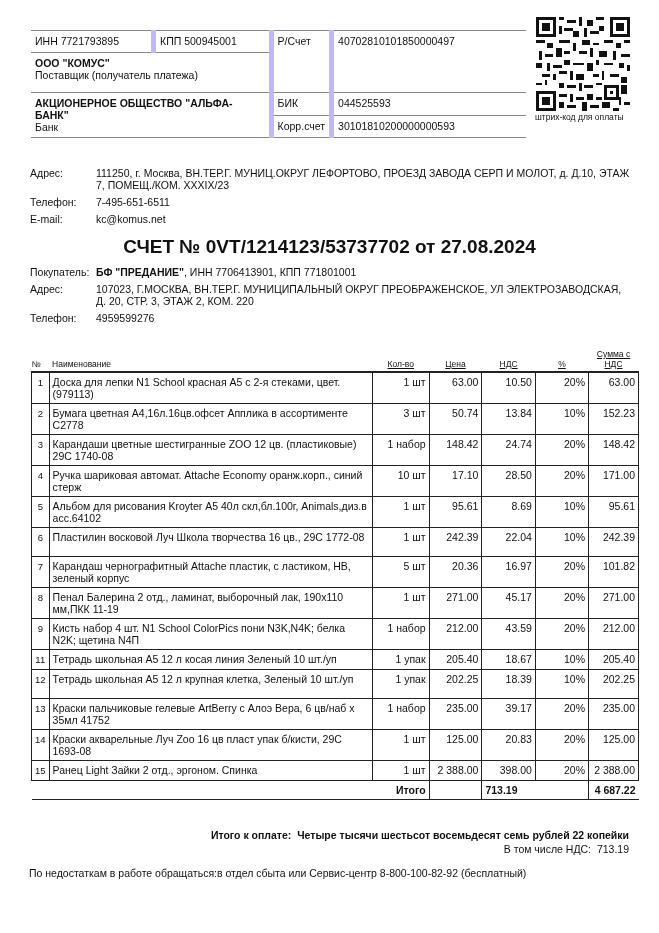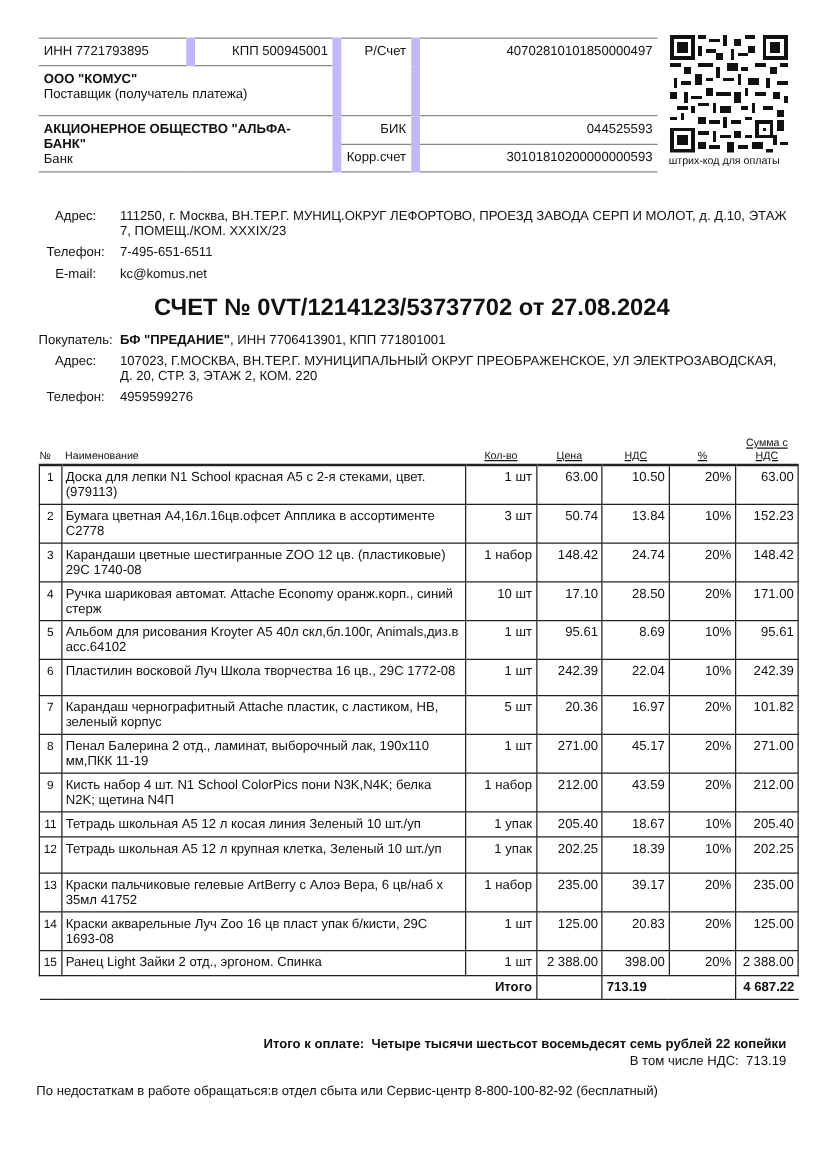--- a/index.html
+++ b/index.html
@@ -2,31 +2,31 @@
 <html><head>
 <meta charset="utf-8">
 <style>
   * { box-sizing: border-box; margin: 0; padding: 0; }
   html, body { width: 659px; height: 933px; background: #ffffff; overflow: hidden; }
   body { font-family: "Liberation Sans", "DejaVu Sans", sans-serif; color: #111; font-size: 10.5px; position: relative; }
 
   
   .bank-table { position: absolute; left: 31px; top: 30px; width: 495px; border-collapse: collapse; font-size: 10.5px; }
   .bank-table td { border-top: 1px solid #888; border-bottom: 1px solid #888; padding: 4px 4px; vertical-align: top; }
-  .bank-table td.vline-l { border-left: 7px solid #c4b5fd; text-align: right; }
+  .bank-table td.vline-l { border-left: 5px solid #c4b5fd; }
   .bank-table .bold { font-weight: bold; }
 
-  .qr-wrap { position: absolute; left: 535px; top: 28px; width: 100px; }
+  .qr-wrap { position: absolute; left: 535px; top: 17px; width: 100px; }
   .qr { width: 96px; height: 94px; display: block; }
   .qr-caption { font-size: 8.5px; margin-top: 1px; white-space: nowrap; }
 
   
   .info { position: absolute; left: 30px; font-size: 10.5px; }
   .info .row { display: flex; margin-bottom: 5px; line-height: 12px; }
-  .info .lbl { width: 66px; text-align: center; padding-right: 5px; flex-shrink: 0; }
+  .info .lbl { width: 66px; text-align: left; padding-right: 5px; flex-shrink: 0; }
   .info .val { flex: 1; }
 
   .title { position: absolute; left: 0; right: 0; top: 236px; text-align: center; font-weight: bold; font-size: 19px; }
 
   
   .items { position: absolute; left: 31px; top: 349px; width: 608px; border-collapse: collapse; font-size: 10.5px; }
   .items th { font-weight: normal; font-size: 8.5px; padding: 0 3px 2px 3px; vertical-align: bottom; border-bottom: 2px solid #222; }
   .items td { border: 1px solid #222; padding: 3px 3px; vertical-align: top; height: 29px; line-height: 12px; }
   .items td.num { text-align: center; width: 17px; font-size: 9.5px; padding-top: 4px; }
   .items td.name { width: 330px; }

